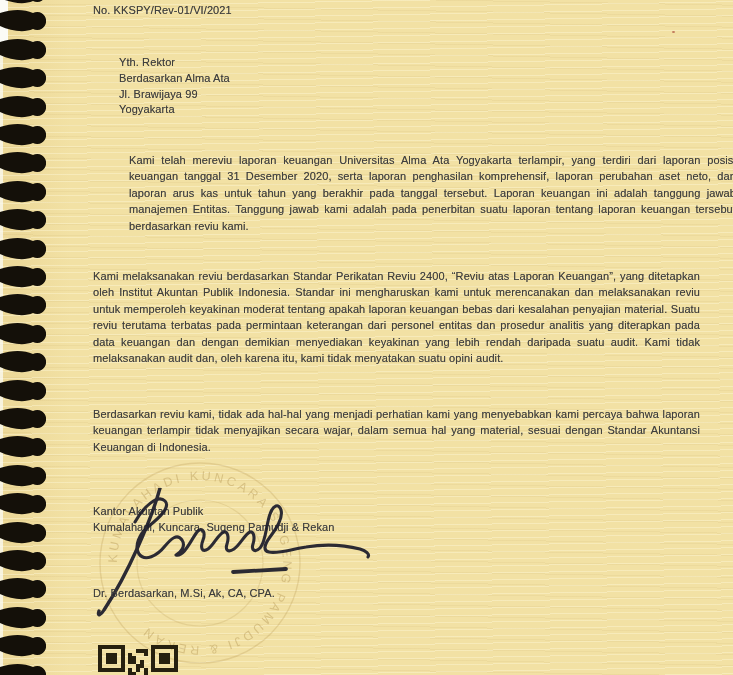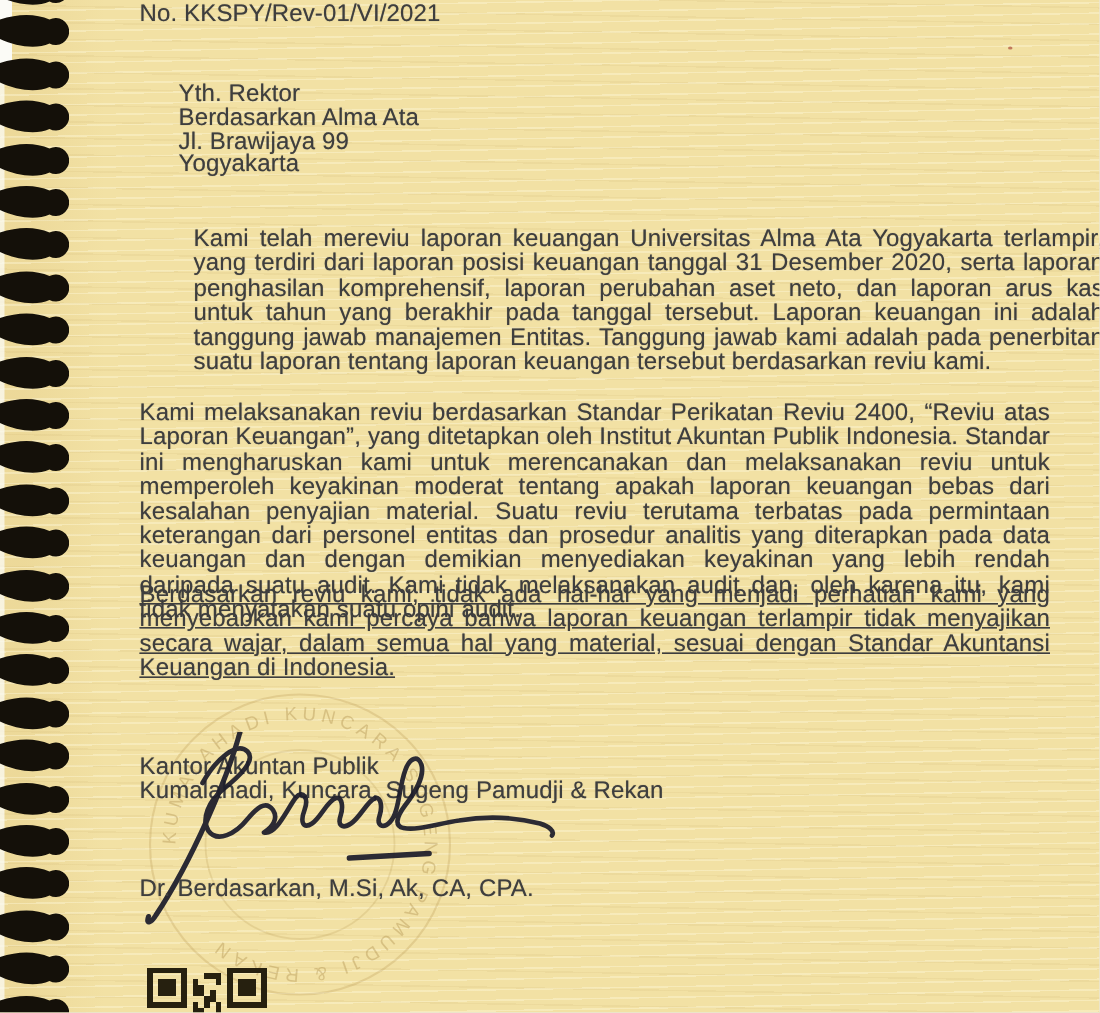--- a/index.html
+++ b/index.html
@@ -8,30 +8,30 @@
     font-family:"Liberation Sans","DejaVu Sans",sans-serif;
     color:#3e3e3e;
     background-color:#f2e1a4;
     background-image:
       repeating-linear-gradient(179deg, rgba(255,250,222,.38) 0 1px, rgba(0,0,0,0) 1px 7px),
       repeating-linear-gradient(1deg, rgba(185,155,85,.10) 0 1px, rgba(0,0,0,0) 1px 11px),
       linear-gradient(90deg, rgba(215,185,110,.20) 0 16px, rgba(0,0,0,0) 70px);
   }
   .txt{
     position:absolute;left:93px;width:607px;margin:0;
-    font-size:16px;line-height:16.4px;
+    font-size:11px;line-height:16.4px;
     text-shadow:0 0 .6px rgba(62,62,62,.55);
     letter-spacing:.1px;
   }
   .para{text-align:justify;}
   .ref{top:2px;}
   .recipient{top:55px;line-height:15.8px;margin-left:26px;}
   .p1{top:152px;margin-left:36px;}
   .p2{top:268px;}
-  .p3{top:389px;text-decoration:underline;}
+  .p3{top:406px;}
   .firm{top:472px;line-height:15.9px;margin-top:32px;}
   .signer{top:585px;line-height:16.6px;}
   .placedate{top:622px;}
   .edge-strip{position:absolute;left:0;top:0;width:3px;height:675px;background:rgba(251,251,246,.75);}
   .white-corner{position:absolute;left:0;top:0;width:8px;height:42px;background:#fbfbf6;}
   .binding{position:absolute;left:0;top:0;width:50px;height:675px;}
   .tooth{position:absolute;left:0;}
   .seal-svg{position:absolute;left:90px;top:450px;}
   .sig-svg{position:absolute;left:80px;top:488px;}
   .qr-svg{position:absolute;left:98px;top:645px;}

